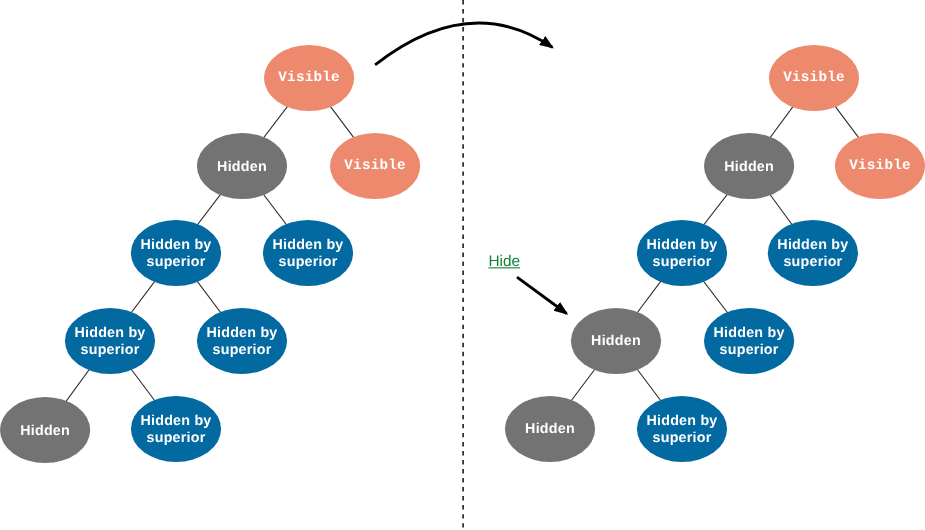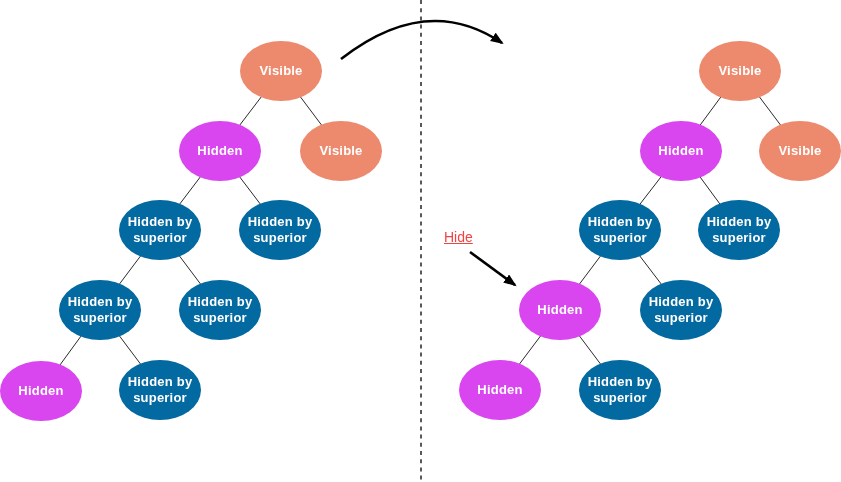--- a/index.html
+++ b/index.html
@@ -46,29 +46,29 @@
     text-align: center;
     color: #ffffff;
     font-size: 13px;
     line-height: 16px;
     font-weight: 600;
     letter-spacing: 0.2px;
     z-index: 1;
     padding: 1px;
     box-sizing: border-box;
   }
-  .n-visible { background: #ED8A6E; }
-  .n-hidden  { background: #d946ef; }
+  .n-visible { background: #ED8A6E; font-family: Liberation Mono, monospace; }
+  .n-hidden  { background: #737373; }
   .n-hbs     { background: #0369a1; }
   .hide-label {
     position: absolute;
     left: 444px;
     top: 229px;
     font-size: 14px;
-    color: #ef4444;
+    color: #15803d;
     z-index: 1;
     font-weight: 400;
     text-decoration: underline;
   }
 </style>
 </head>
 <body>
 
 <div id="canvas">
 

